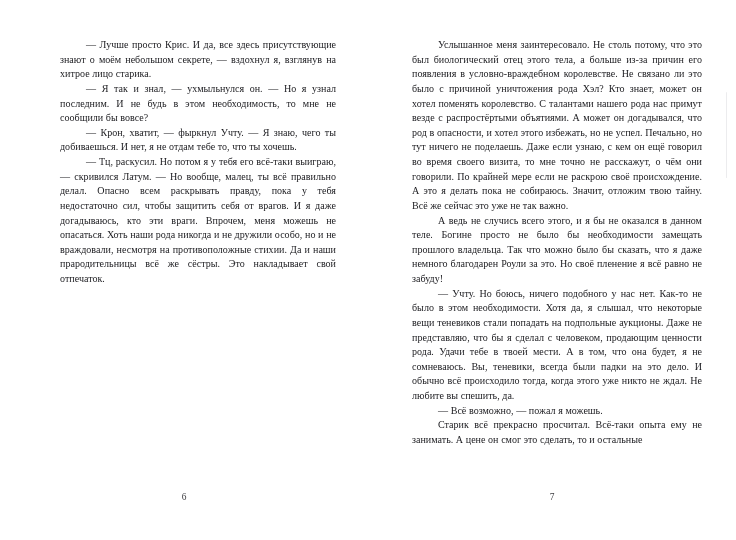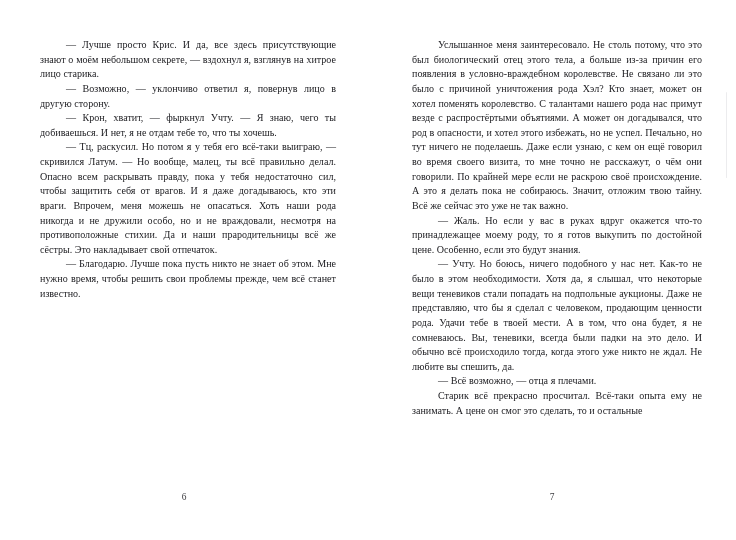--- a/index.html
+++ b/index.html
@@ -21,21 +21,21 @@
   .page {
     position: relative;
     width: 368px;
     height: 540px;
     box-sizing: border-box;
     background: #ffffff;
     display: flex;
     flex-direction: column;
   }
   .page-left {
-    padding: 38px 32px 0 40px;
+    padding: 38px 32px 0 60px;
   }
   .page-right {
     padding: 38px 34px 0 44px;
   }
   .page-body {
     flex: 1 1 auto;
   }
   .para {
     margin: 0;
     text-align: justify;
@@ -80,35 +80,34 @@
   }
 </style>
 </head>
 <body>
 
 <div id="book-spread">
 
   <div class="page page-left">
     <div class="page-body">
       <p class="para">— Лучше просто Крис. И да, все здесь присутствующие знают о моём небольшом секрете, — вздохнул я, взглянув на хитрое лицо старика.</p>
-      <p class="para">— Возможно, — уклончиво ответил я, повернув лицо в другую сторону.</p>
+      <p class="para">— Я так и знал, — ухмыльнулся он. — Но я узнал последним. И не будь в этом необходимость, то мне не сообщили бы вовсе?</p>
       <p class="para">— Крон, хватит, — фыркнул Учту. — Я знаю, чего ты добиваешься. И нет, я не отдам тебе то, что ты хочешь.</p>
       <p class="para">— Тц, раскусил. Но потом я у тебя его всё-таки выиграю, — скривился Латум. — Но вообще, малец, ты всё правильно делал. Опасно всем раскрывать правду, пока у тебя недостаточно сил, чтобы защитить себя от врагов. И я даже догадываюсь, кто эти враги. Впрочем, меня можешь не опасаться. Хоть наши рода никогда и не дружили особо, но и не враждовали, несмотря на противоположные стихии. Да и наши прародительницы всё же сёстры. Это накладывает свой отпечаток.</p>
-      <p class="para">— Благодарю. Лучше пока пусть никто не знает об этом. Мне нужно время, чтобы решить свои проблемы прежде, чем всё станет известно.</p>
     </div>
     <div class="page-number">6</div>
   </div>
 
   <div id="gutter"></div>
 
   <div class="page page-right">
     <div class="page-body">
       <p class="para">Услышанное меня заинтересовало. Не столь потому, что это был биологический отец этого тела, а больше из-за причин его появления в условно-враждебном королевстве. Не связано ли это было с причиной уничтожения рода Хэл? Кто знает, может он хотел поменять королевство. С талантами нашего рода нас примут везде с распростёртыми объятиями. А может он догадывался, что род в опасности, и хотел этого избежать, но не успел. Печально, но тут ничего не поделаешь. Даже если узнаю, с кем он ещё говорил во время своего визита, то мне точно не расскажут, о чём они говорили. По крайней мере если не раскрою своё происхождение. А это я делать пока не собираюсь. Значит, отложим твою тайну. Всё же сейчас это уже не так важно.</p>
-      <p class="para">— Жаль. Но если у вас в руках вдруг окажется что-то принадлежащее моему роду, то я готов выкупить по достойной цене. Особенно, если это будут знания.</p>
+      <p class="para">А ведь не случись всего этого, и я бы не оказался в данном теле. Богине просто не было бы необходимости замещать прошлого владельца. Так что можно было бы сказать, что я даже немного благодарен Роули за это. Но своё пленение я всё равно не забуду!</p>
       <p class="para">— Учту. Но боюсь, ничего подобного у нас нет. Как-то не было в этом необходимости. Хотя да, я слышал, что некоторые вещи теневиков стали попадать на подпольные аукционы. Даже не представляю, что бы я сделал с человеком, продающим ценности рода. Удачи тебе в твоей мести. А в том, что она будет, я не сомневаюсь. Вы, теневики, всегда были падки на это дело. И обычно всё происходило тогда, когда этого уже никто не ждал. Не любите вы спешить, да.</p>
-      <p class="para">— Всё возможно, — отца я плечами.</p>
+      <p class="para">— Всё возможно, — пожал я можешь.</p>
       <p class="para">Старик всё прекрасно просчитал. Всё-таки опыта ему не занимать. А цене он смог это сделать, то и остальные</p>
     </div>
     <div class="page-number">7</div>
     <div id="page-edge-right"></div>
   </div>
 
 </div>
 
 </body></html>

